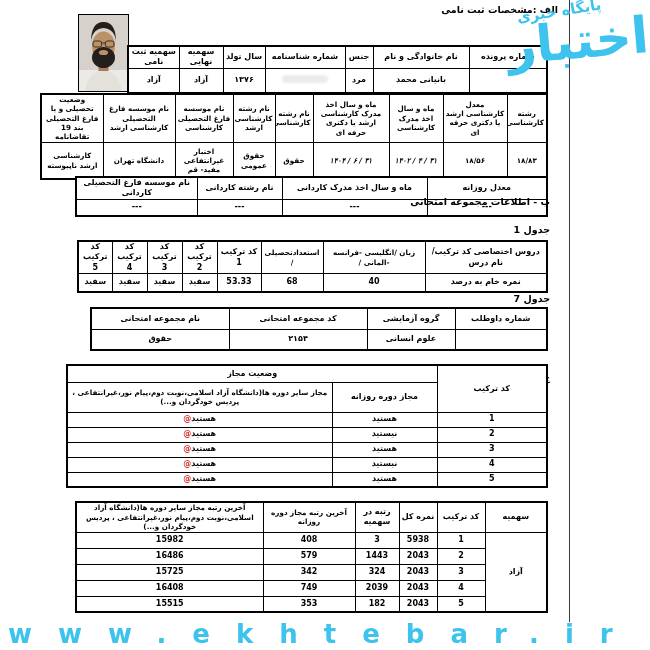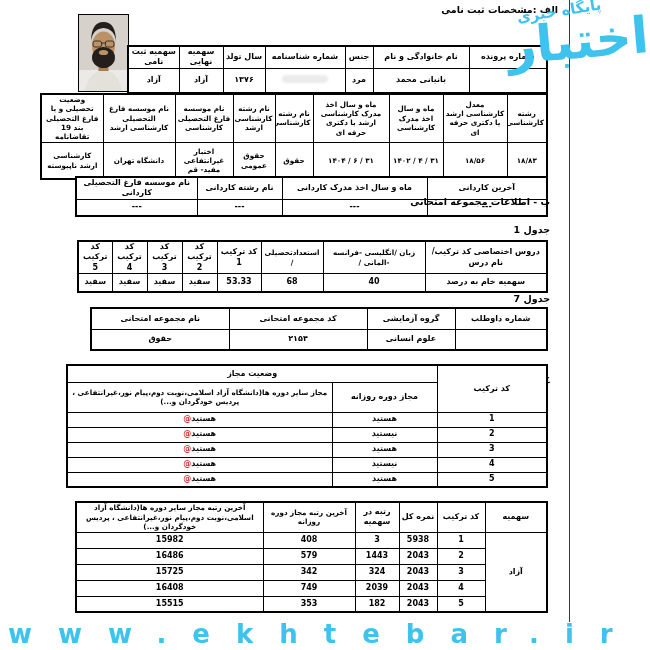--- a/index.html
+++ b/index.html
@@ -5,21 +5,21 @@
   html,body { margin:0; padding:0; background:#fff; }
   .page {
     position:relative; width:650px; height:650px; background:#ffffff;
     font-family:"DejaVu Sans", sans-serif; font-weight:700; color:#000;
     direction:rtl; overflow:hidden;
   }
   .title { position:absolute; font-size:9.5px; font-weight:700; white-space:nowrap; }
   table { position:absolute; border-collapse:collapse; table-layout:fixed; border:2px solid #000; background:#fff; }
   td { border:1px solid #000; font-size:8px; font-weight:700; text-align:center; vertical-align:middle; padding:0 2px; line-height:1.3; overflow:hidden; }
   .fs7 td, td.fs7 { font-size:7.2px; }
-  .ltr { direction:ltr; }
+  .ltr { direction:ltr;font-style:italic; }
   .red { color:#d83434; }
   .at  { color:#d83434; font-size:8px; }
   .smudge { display:inline-block; width:46px; height:8px; background:rgba(90,90,90,.12); border-radius:4px; filter:blur(1px); }
   
   #logo { position:absolute; top:2px; left:498px; width:160px; z-index:6; color:#3ec2ee; text-align:center; pointer-events:none; }
   #logo .sub  { font-size:15px; transform:rotate(-9deg); margin-right:38px; letter-spacing:0px; }
   #logo .main { font-size:50px; line-height:.95; transform:rotate(-5deg); margin-top:-2px; letter-spacing:-1px; }
   #bottom-wm { position:absolute; bottom:1px; left:0; width:650px; direction:ltr; white-space:nowrap;
     color:#3ec2ee; font-size:26px; font-weight:700; letter-spacing:26px; padding-left:8px; z-index:6; }
   #vline { position:absolute; left:569px; top:0; width:1px; height:622px; background:#3a3a3a; }
@@ -127,21 +127,21 @@
 
   <table style="left:75px; top:176px; width:471px">
     <colgroup>
         <col style="width:120px">
         <col style="width:145px">
         <col style="width:85px">
         <col style="width:121px">
       </colgroup>
     <tbody>
         <tr style="height:17px">
-      <td>آخرین کاردانی</td>
+      <td>معدل روزانه</td>
       <td>ماه و سال اخذ مدرک کاردانی</td>
       <td>نام رشته کاردانی</td>
       <td>نام موسسه فارغ التحصیلی کاردانی</td>
     </tr>
     <tr style="height:17px">
       <td>---</td>
       <td>---</td>
       <td>---</td>
       <td>---</td>
     </tr>
@@ -167,21 +167,21 @@
       <td>دروس اختصاصی کد ترکیب/نام درس</td>
       <td class="fs7">زبان /انگلیسی -فرانسه -المانی /</td>
       <td class="fs7">استعدادتحصیلی /</td>
       <td>کد ترکیب 1</td>
       <td>کد ترکیب 2</td>
       <td>کد ترکیب 3</td>
       <td>کد ترکیب 4</td>
       <td>کد ترکیب 5</td>
     </tr>
     <tr style="height:18px">
-      <td>سهمیه خام به درصد</td>
+      <td>نمره خام به درصد</td>
       <td>40</td>
       <td>68</td>
       <td>53.33</td>
       <td>سفید</td>
       <td>سفید</td>
       <td>سفید</td>
       <td>سفید</td>
     </tr>
   </tbody>
     </table>

